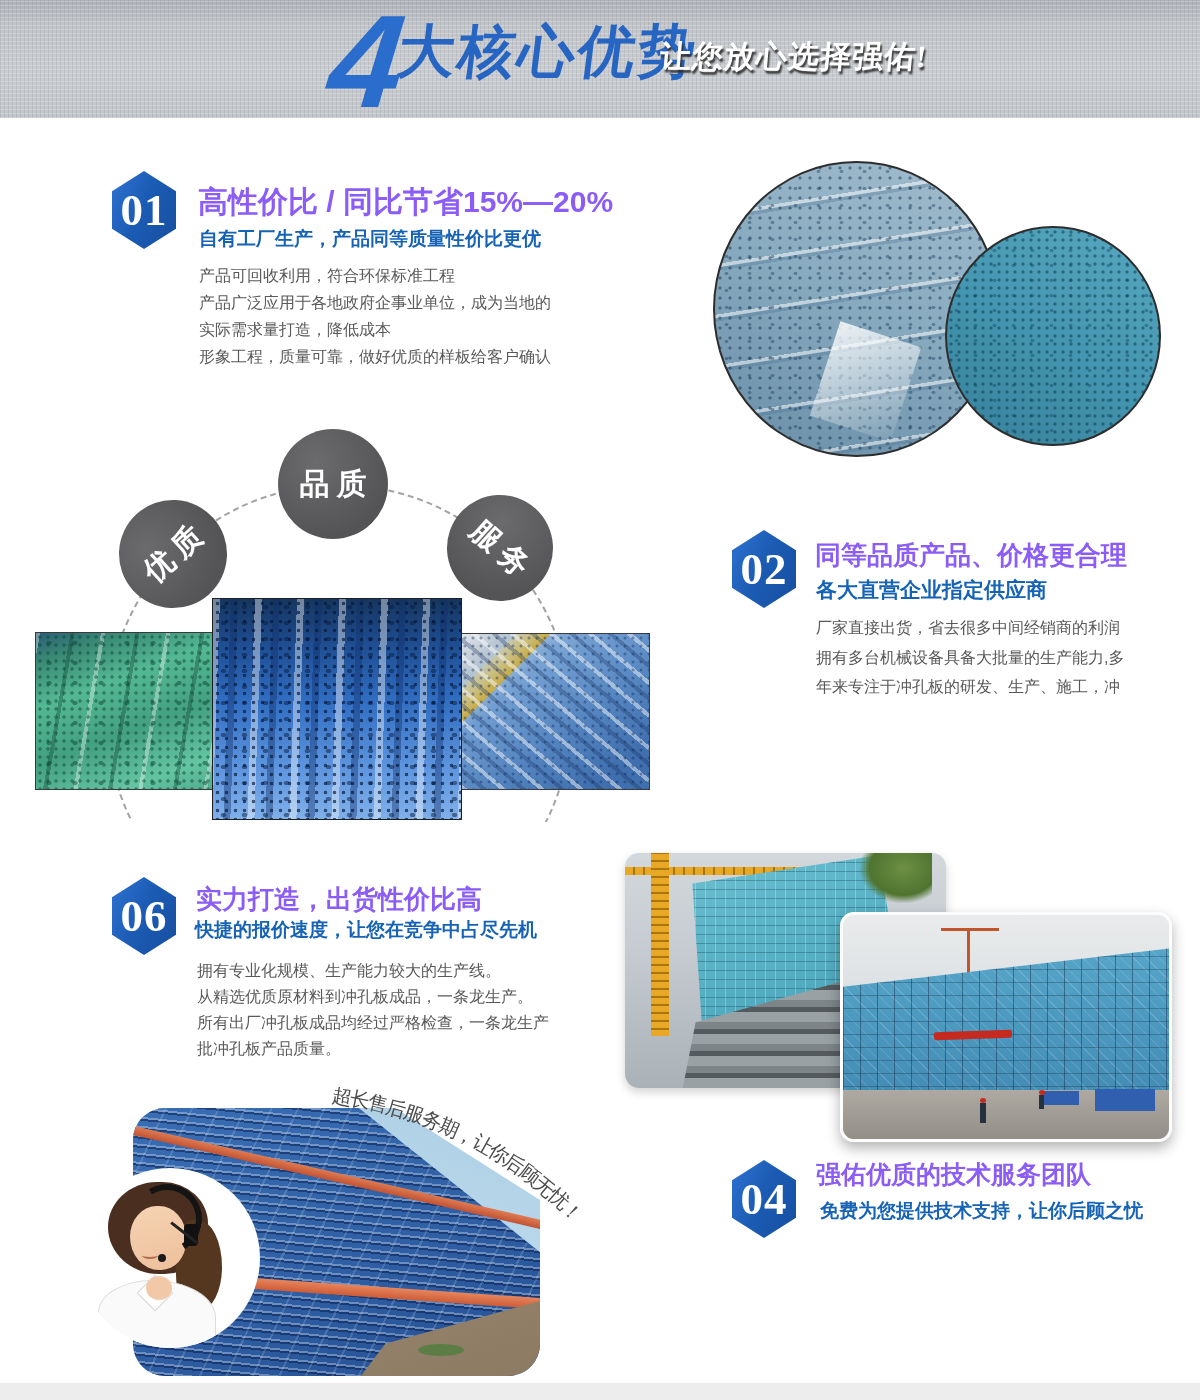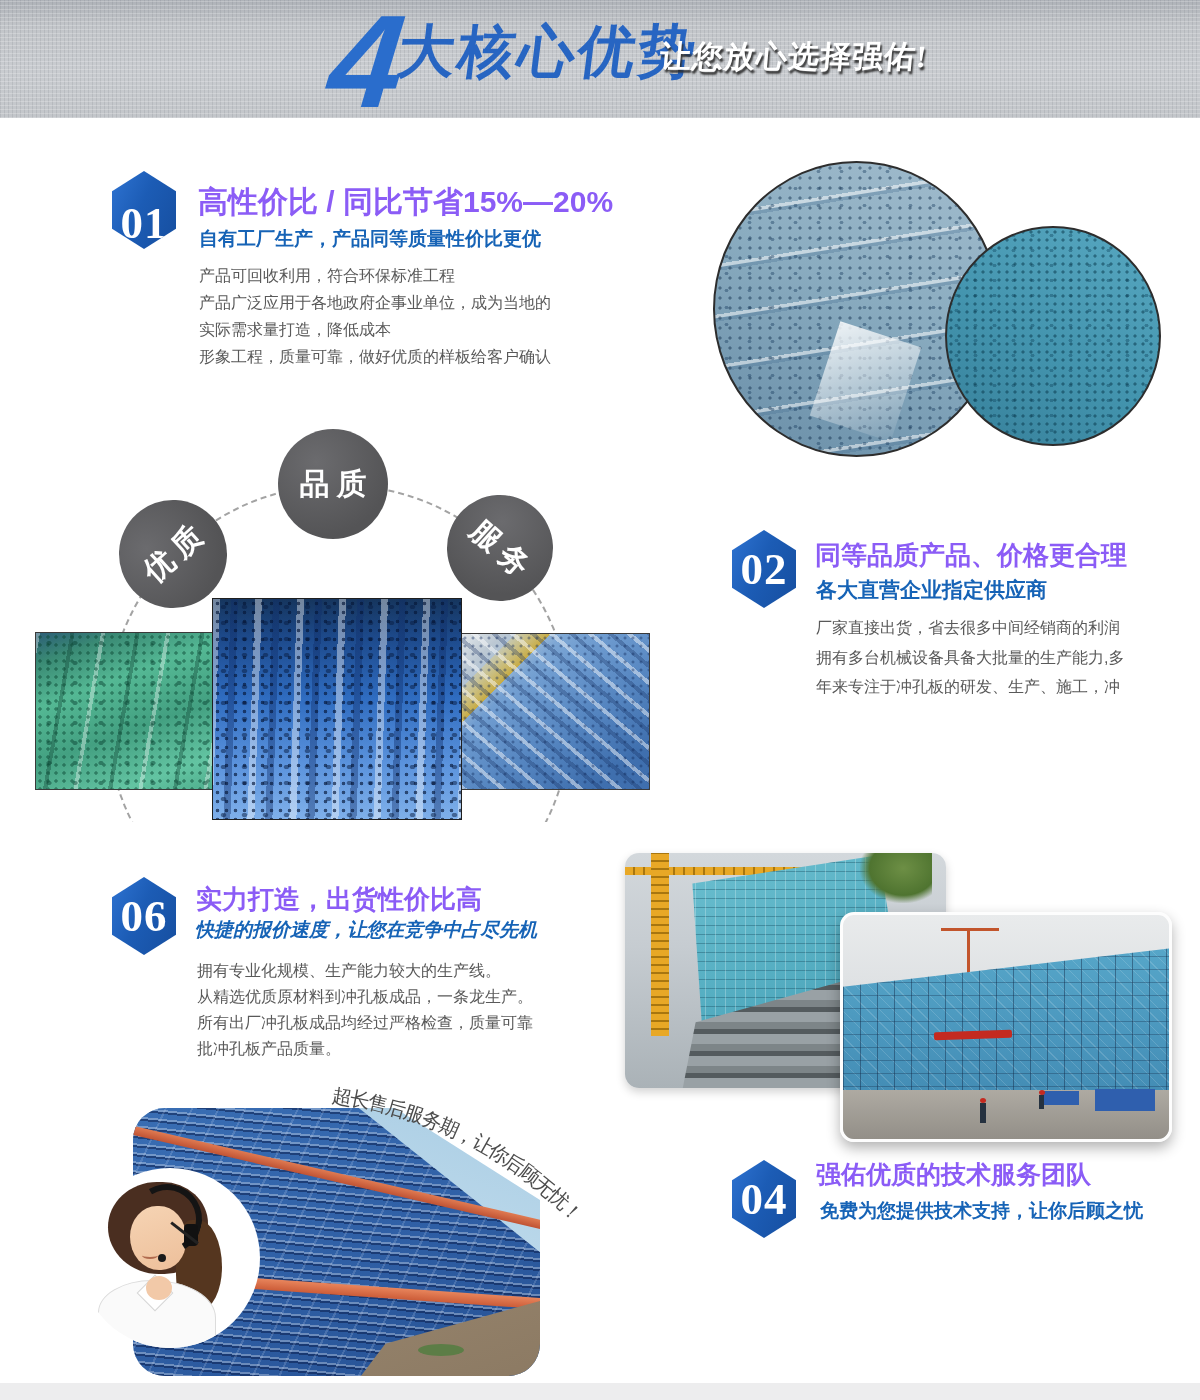--- a/index.html
+++ b/index.html
@@ -41,21 +41,21 @@
                font-family:"Liberation Serif", serif; }
   .sec-body  { position:absolute; color:#595959; font-size:16px; white-space:nowrap; }
 
   .t1 { left:198px; top:182px; font-size:30px; }
   .u1 { left:199px; top:226px; font-size:19px; }
   .b1 { left:199px; top:262px; line-height:27px; }
   .t2 { left:815px; top:538px; font-size:26px; font-family:"Liberation Serif", serif; }
   .u2 { left:816px; top:576px; font-size:21px; }
   .b2 { left:816px; top:613px; line-height:29.5px; }
   .t3 { left:196px; top:882px; font-size:26px; font-family:"Liberation Serif", serif; }
-  .u3 { left:195px; top:917px; font-size:19px;font-style:italic; }
+  .u3 { left:195px; top:917px; font-size:19px; }
   .b3 { left:197px; top:958px; line-height:26px; }
   .t4 { left:816px; top:1158px; font-size:25px; }
   .u4 { left:820px; top:1198px; font-size:19px; }
   .b4 { left:817px; top:1238px; line-height:25.5px; }
 
   
   .circle-img { position:absolute; border-radius:50%; border:2px solid #2d2d2d; }
   .circ-big { left:713px; top:161px; width:287px; height:296px;
     background-image:
       radial-gradient(rgba(20,50,80,.5) 1.3px, transparent 1.9px),
@@ -210,21 +210,21 @@
 <body>
 
 <div class="page">
 
   <div class="banner">
     <div class="big4">4</div>
     <div class="big-title">大核心优势</div>
     <div class="slogan">让您放心选择强佑!</div>
   </div>
 
-  <div class="hex" style="left:112px;top:171px;align-items:flex-end;">
+  <div class="hex" style="left:112px;top:171px;">
     <span>01</span>
   </div>
   <div class="sec-title t1">高性价比 / 同比节省15%—20%</div>
   <div class="sec-sub u1">自有工厂生产，产品同等质量性价比更优</div>
   <div class="sec-body b1">
     <div>产品可回收利用，符合环保标准工程</div>
     <div>产品广泛应用于各地政府企事业单位，成为当地的</div>
     <div>实际需求量打造，降低成本</div>
     <div>形象工程，质量可靠，做好优质的样板给客户确认</div>
   </div>
@@ -255,21 +255,21 @@
   </div>
 
   <div class="hex" style="left:112px;top:877px;">
     <span>06</span>
   </div>
   <div class="sec-title t3">实力打造，出货性价比高</div>
   <div class="sec-sub u3">快捷的报价速度，让您在竞争中占尽先机</div>
   <div class="sec-body b3">
     <div>拥有专业化规模、生产能力较大的生产线。</div>
     <div>从精选优质原材料到冲孔板成品，一条龙生产。</div>
-    <div>所有出厂冲孔板成品均经过严格检查，质量可靠</div>
+    <div>所有出厂冲孔板成品均经过严格检查，一条龙生产</div>
     <div>批冲孔板产品质量。</div>
   </div>
 
   <div class="photo ph-back">
     <div class="crane-jib"></div>
     <div class="crane-mast"></div>
     <div class="mesh-block"></div>
     <div class="floors"></div>
     <div class="tree"></div>
   </div>

